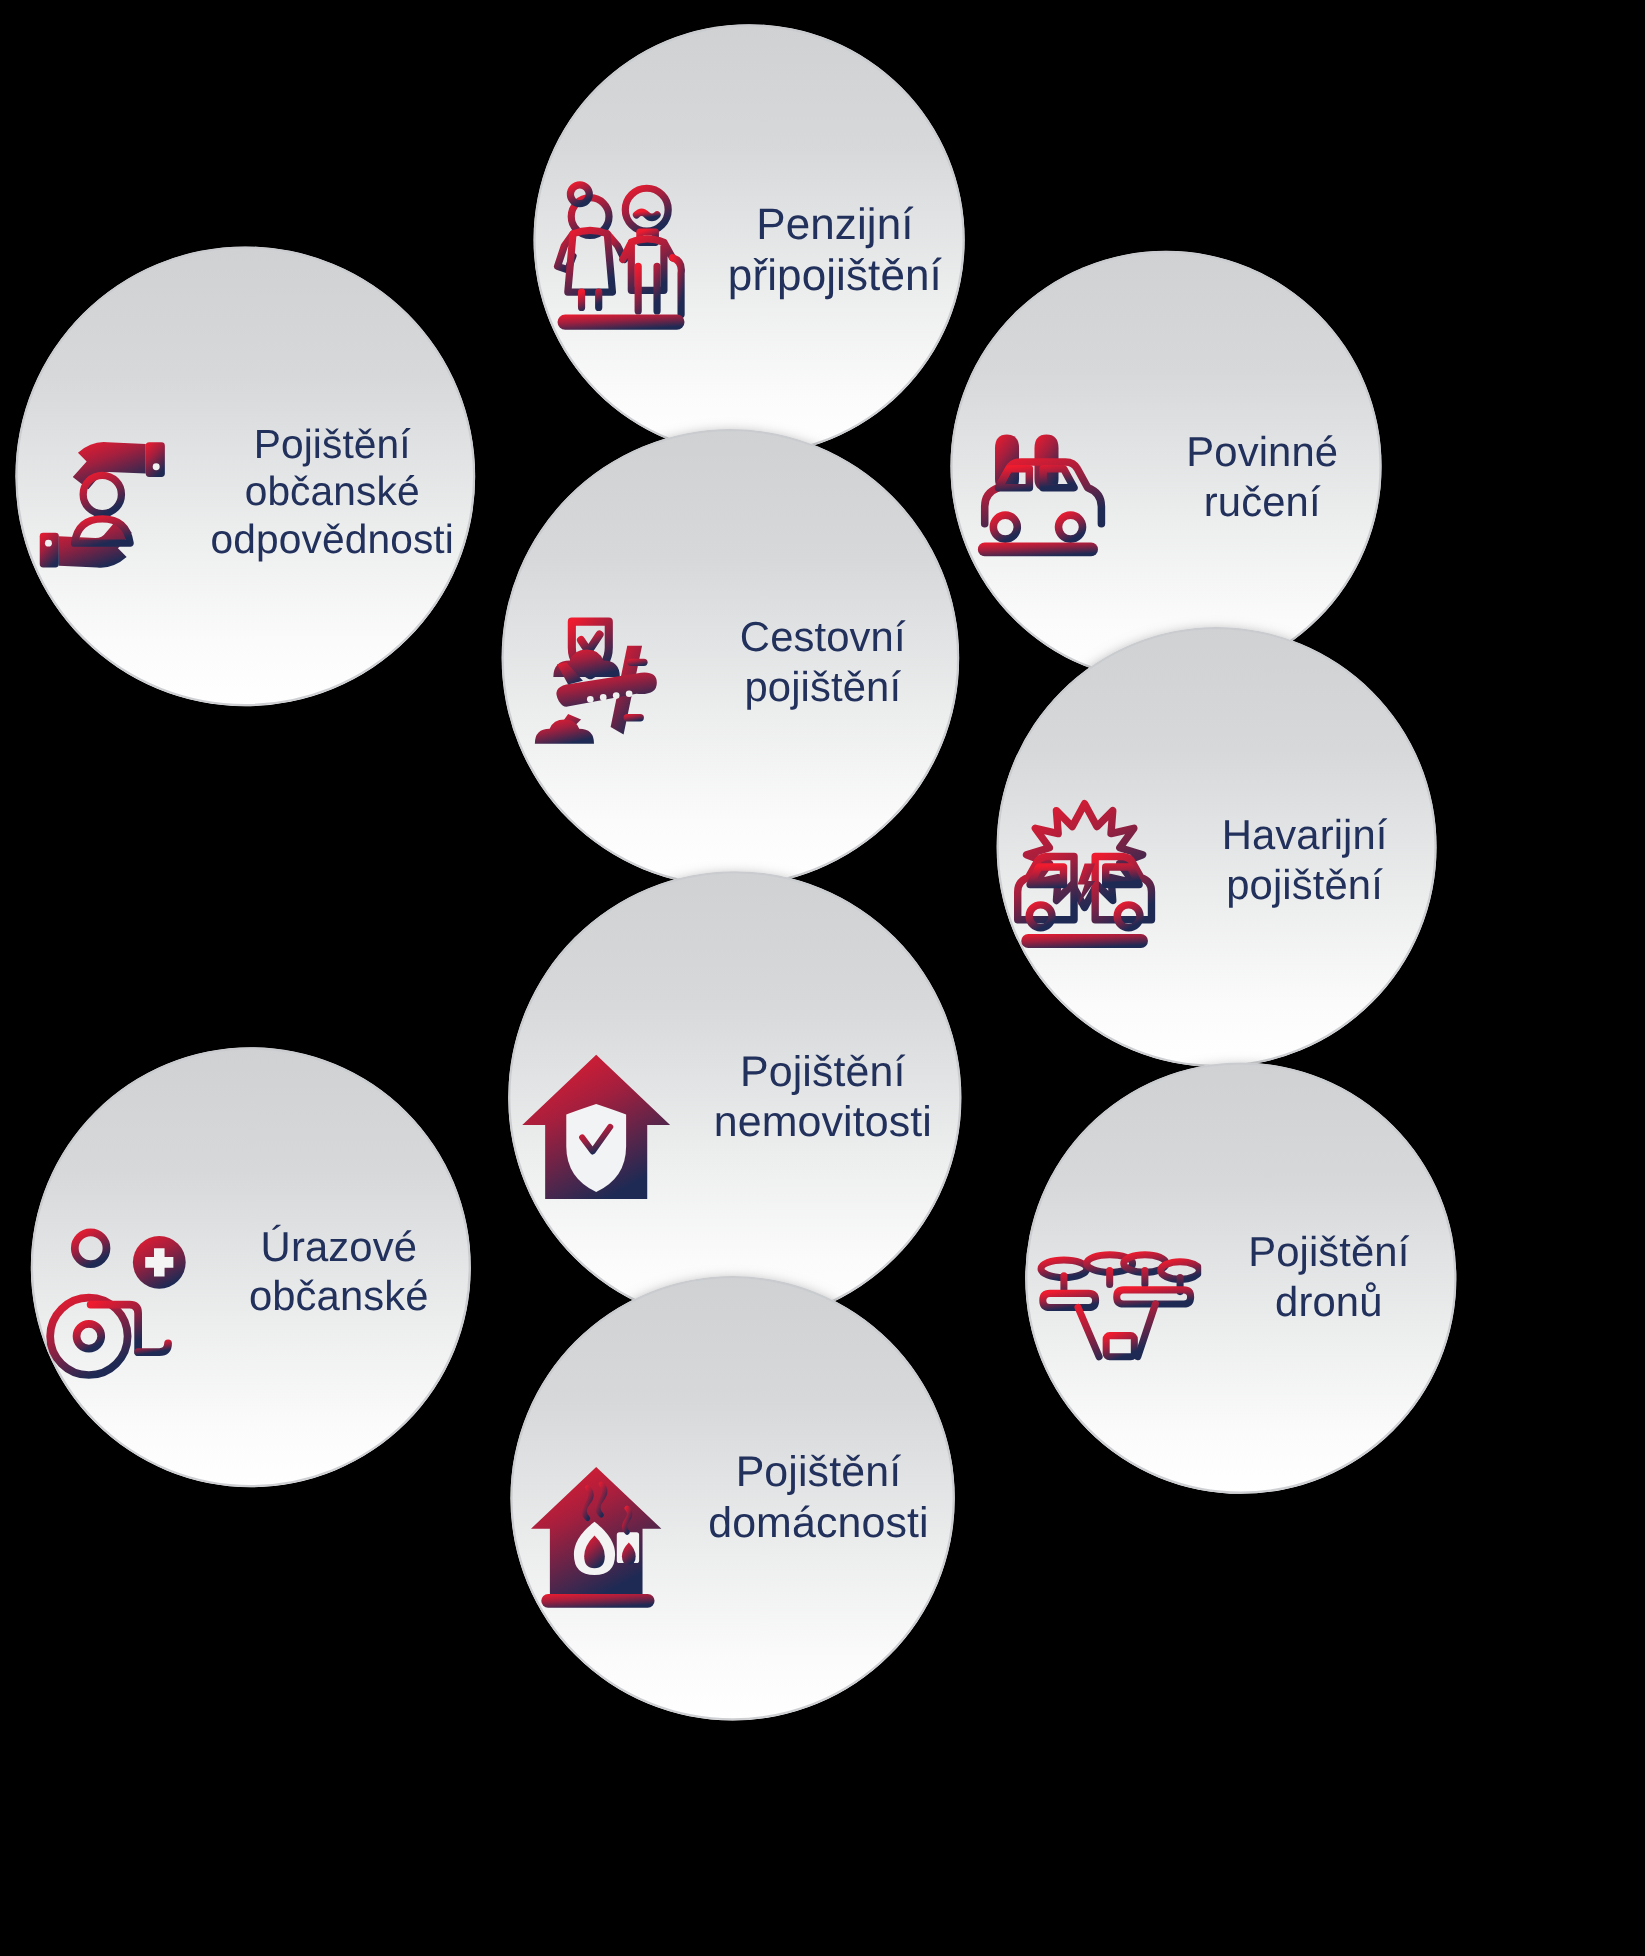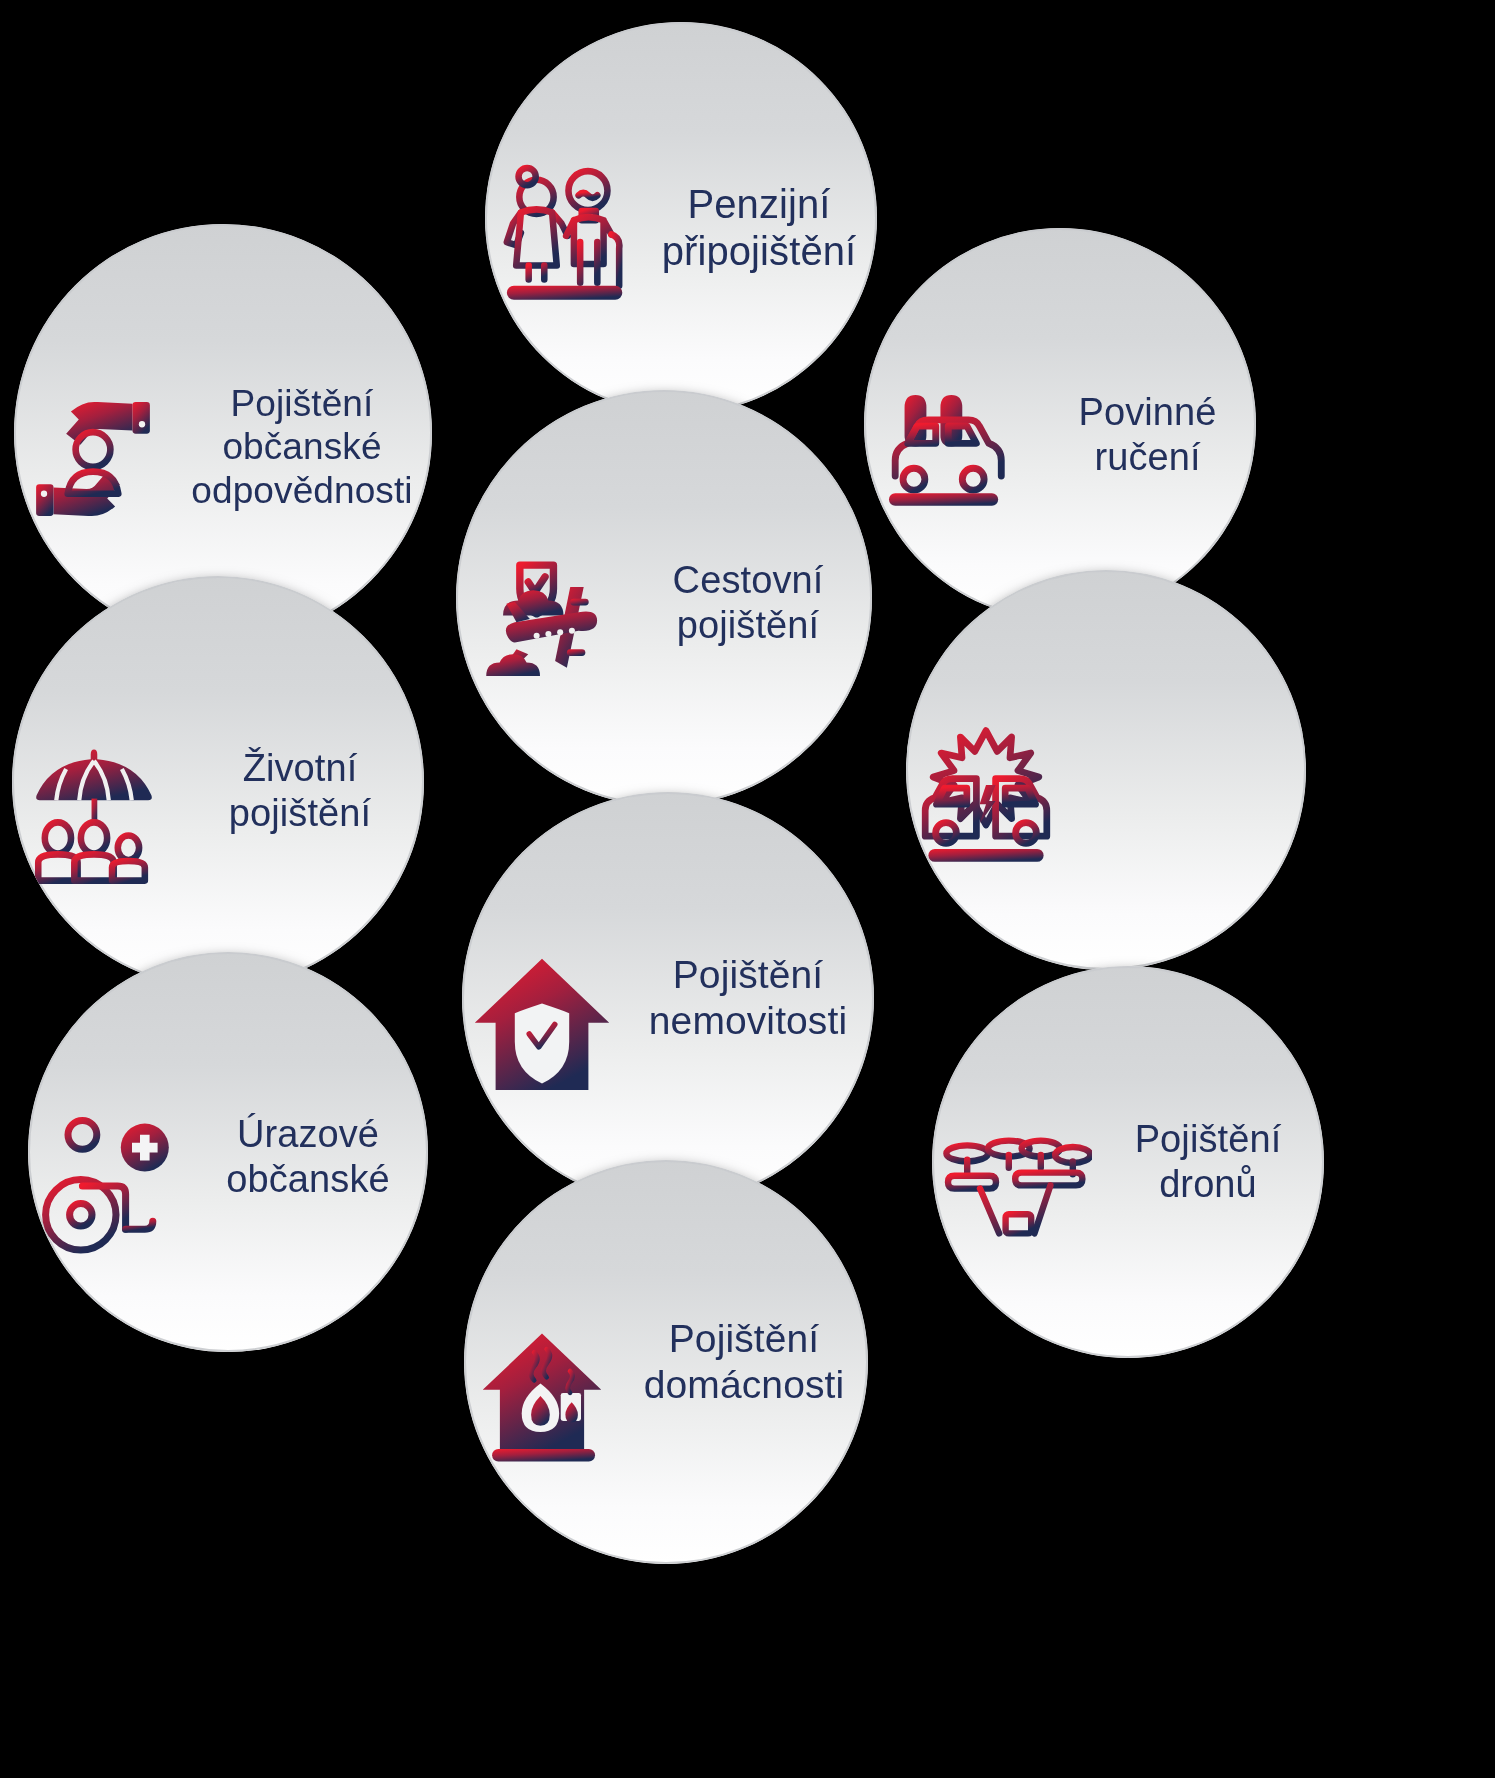--- a/index.html
+++ b/index.html
@@ -127,57 +127,36 @@
             <path d="M36 46 l-6 -11 5 -1 9 10z"></path>
             <path d="M36 62 l-7 10 5 2 9 -9z"></path>
             <rect x="68" y="32" width="11" height="4" rx="2"></rect>
             <rect x="66" y="62" width="11" height="4" rx="2"></rect>
             <path d="M18 78 q0 -8 8 -8 q2 -5 8 -5 q6 0 8 5 q8 0 8 8z"></path>
           </g>
         </svg>
       </div>
       <div class="lbl" style="font-size: 38px; margin-top: 10px; color: rgb(34, 48, 92);">Cestovní pojištění</div>
     </div>
-    <div class="bubble" style="left: 12px; top: 576px; width: 412px; height: 412px; z-index: 14;">
-      <div style="margin-top: 66px; line-height: 0; position: relative; z-index: 2;">
-        <svg class="ico" width="164" height="164" viewBox="0 0 100 100" xmlns="http://www.w3.org/2000/svg">
-          <g fill="url(#g)">
-            <path d="M50 10 q-2 0 -2 3 v3 q-24 2 -33 22 q-1 3 2 3 h66 q3 0 2 -3 q-9 -20 -33 -22 v-3 q0 -3 -2 -3z"></path>
-          </g>
-          <g fill="none" stroke="#f0f0f0" stroke-width="2.6">
-            <path d="M50 17 q-8 10 -9 24 M50 17 q8 10 9 24 M33 22 q-5 9 -6 19 M67 22 q5 9 6 19"></path>
-          </g>
-          <rect x="48.5" y="40" width="3.5" height="16" fill="url(#g)"></rect>
-          <g fill="none" stroke="url(#g)" stroke-width="4" stroke-linejoin="round">
-            <ellipse cx="28" cy="64" rx="8" ry="9.5"></ellipse>
-            <path d="M16 90 v-11 q0 -5 12 -5 t12 5 v11z"></path>
-            <ellipse cx="50" cy="64" rx="8" ry="9.5"></ellipse>
-            <path d="M38 90 v-11 q0 -5 12 -5 t12 5 v11z"></path>
-            <ellipse cx="71" cy="70" rx="6.5" ry="7.5"></ellipse>
-            <path d="M61 90 v-8 q0 -4 10 -4 t10 4 v8z"></path>
-          </g>
-        </svg>
-      </div>
-      <div class="lbl" style="font-size: 38px; margin-top: 18px; color: rgb(34, 48, 92);">Životní pojištění</div>
-    </div>
     <div class="bubble" style="left: 906px; top: 570px; width: 400px; height: 400px; z-index: 15;">
       <div style="margin-top: 62px; line-height: 0; position: relative; z-index: 2;">
         <svg class="ico" width="160" height="160" viewBox="0 0 100 100" xmlns="http://www.w3.org/2000/svg">
           <path d="M50 6 l7 13 9 -9 -1 13 13 -3 -8 11 13 4 -13 5 8 11 -13 -3 1 13 -9 -9 -7 13 -7 -13 -9 9 1 -13 -13 3 8 -11 -13 -5 13 -4 -8 -11 13 3 -1 -13 9 9z" fill="none" stroke="url(#g)" stroke-width="4.2" stroke-linejoin="round"></path>
           <g fill="none" stroke="url(#g)" stroke-width="4.2" stroke-linecap="round" stroke-linejoin="round">
             <path d="M12 72 V56 q0 -6 6 -8 l5 -9 q2 -3 6 -3 h15 v36z"></path>
             <path d="M88 72 V56 q0 -6 -6 -8 l-5 -9 q-2 -3 -6 -3 H56 v36z"></path>
             <path d="M24 42 h14 v10 H19z M76 42 H62 v10 h19z"></path>
             <circle cx="25" cy="70" r="6.5"></circle>
             <circle cx="75" cy="70" r="6.5"></circle>
           </g>
           <path d="M50 40 l-4 12 h4 l-4 12 10 -14 h-4 l4 -10z" fill="url(#g)"></path>
           <rect x="14" y="80" width="72" height="8" rx="4" fill="url(#g)"></rect>
         </svg>
       </div>
+      <div class="lbl" style="font-size: 38px; margin-top: 26px; color: rgb(34, 48, 92);">Havarijní pojištění</div>
     </div>
     <div class="bubble" style="left: 462px; top: 792px; width: 412px; height: 412px; z-index: 16;">
       <div style="margin-top: 56px; line-height: 0; position: relative; z-index: 2;">
         <svg class="ico" width="160" height="160" viewBox="0 0 100 100" xmlns="http://www.w3.org/2000/svg">
           <path d="M50 8 L92 48 h-13 v42 H21 V48 H8z" fill="url(#g)"></path>
           <path d="M50 36 q12 4 17 6 v18 q0 18 -17 26 q-17 -8 -17 -26 V42 q5 -2 17 -6z" fill="#f2f3f4"></path>
           <path d="M42 55 l6 8 10 -14" fill="none" stroke="url(#g)" stroke-width="3.4" stroke-linecap="round" stroke-linejoin="round"></path>
         </svg>
       </div>
       <div class="lbl" style="font-size: 39px; margin-top: 0px; color: rgb(34, 48, 92);">Pojištění

